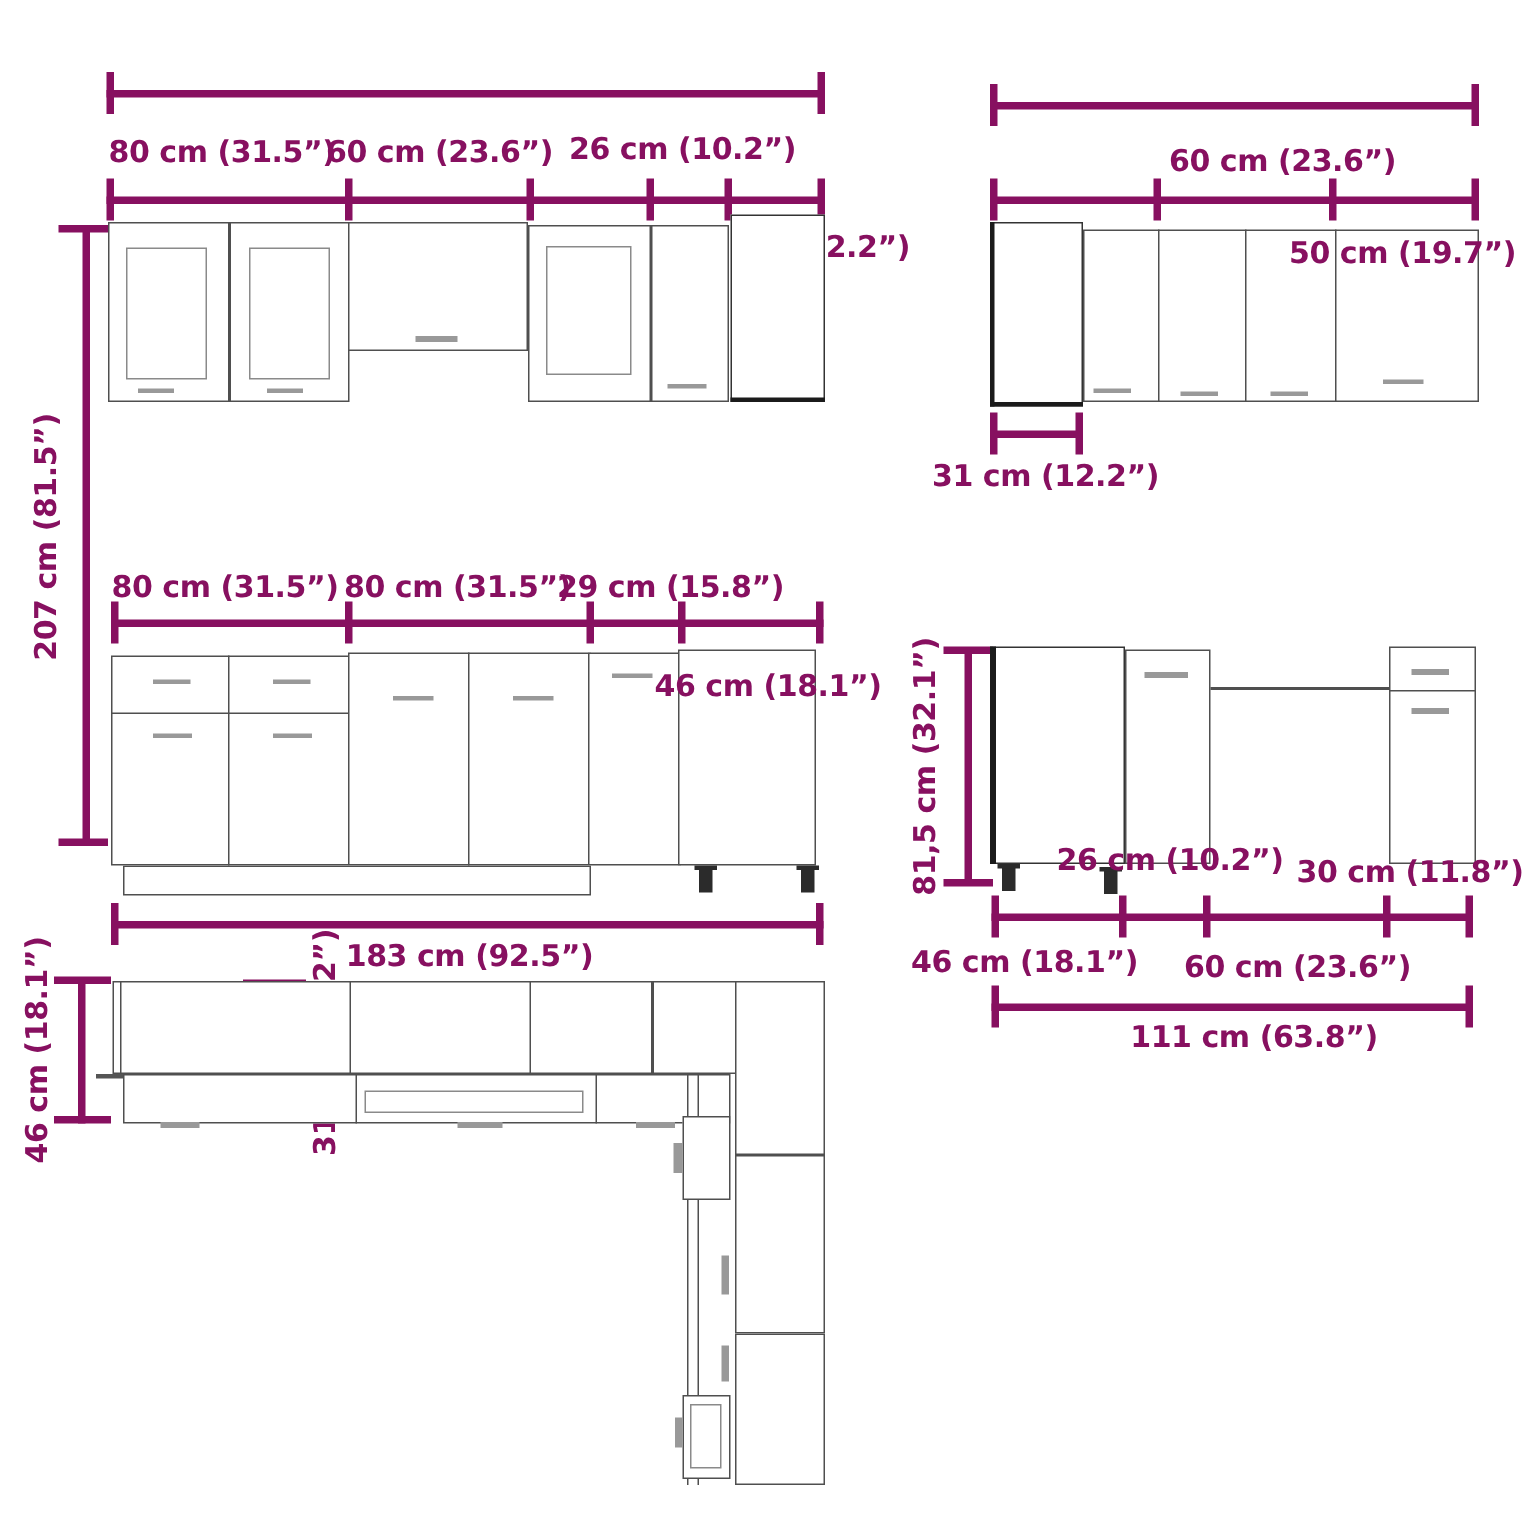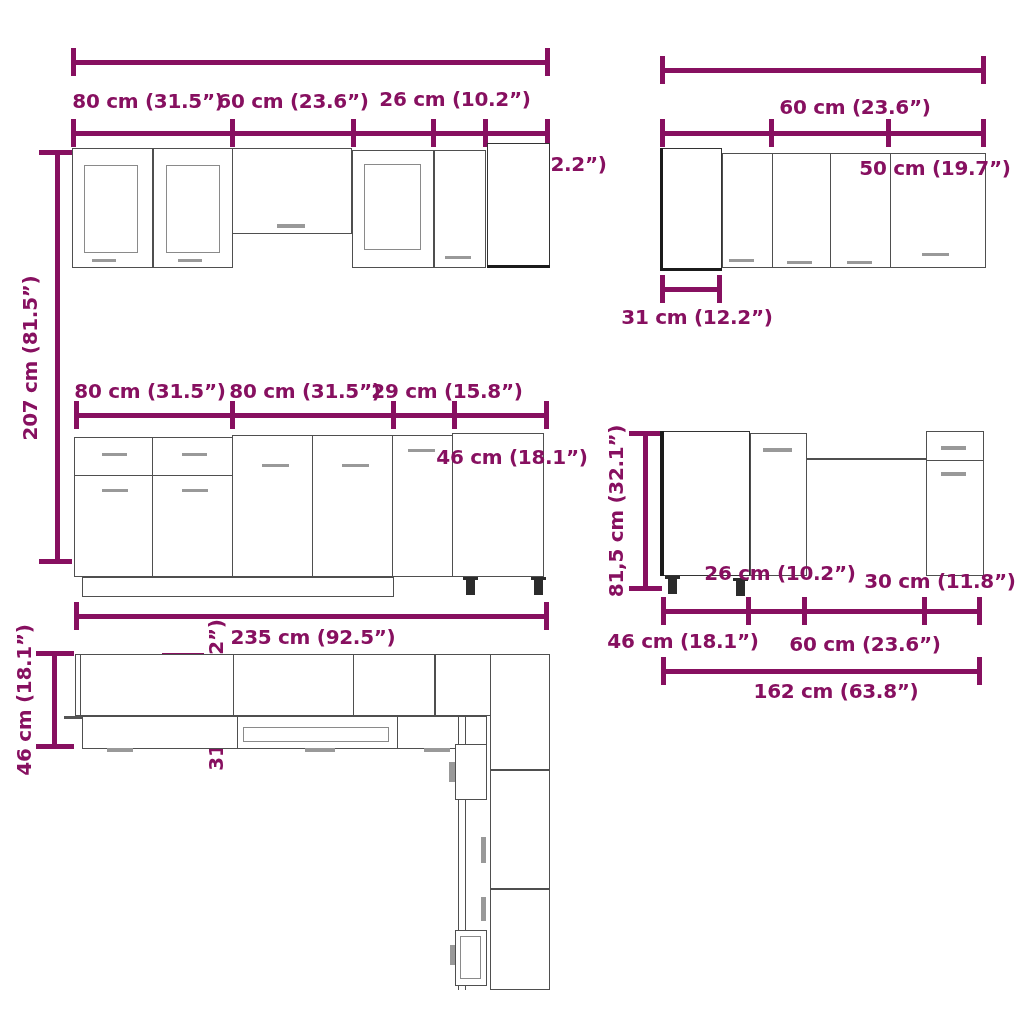--- a/index.html
+++ b/index.html
@@ -125,21 +125,21 @@
   <div class="handle" style="left:408px;top:449px;width:27px;height:3px"></div>
 
   <div class="box" style="left:452px;top:433px;width:92px;height:144px"></div>
   <div class="foot" style="left:466px;top:579px"></div>
   <div class="foot" style="left:534px;top:579px"></div>
   <div class="lbl" style="left:412px;top:445px;width:200px">46 cm (18.1”)</div>
 
   <div class="bar" style="left:74px;top:614px;width:475px;height:5px"></div>
   <div class="tk" style="left:74px;top:602px;width:5px;height:28px"></div>
   <div class="tk" style="left:544px;top:602px;width:5px;height:28px"></div>
-  <div class="lbl" style="left:213px;top:625px;width:200px">235 cm (92.5”)</div>
+  <div class="lbl" style="left:213px;top:625px;width:200px">183 cm (92.5”)</div>
 
   <div class="bar" style="left:643px;top:433px;width:5px;height:156px"></div>
   <div class="tk" style="left:629px;top:431px;width:33px;height:5px"></div>
   <div class="tk" style="left:629px;top:586px;width:33px;height:5px"></div>
   <div class="lbl rot" style="left:516px;top:499px;width:200px">81,5 cm (32.1”)</div>
 
   <div class="box" style="left:660px;top:431px;width:90px;height:145px;border-color:#333"></div>
   <div class="dark" style="left:660px;top:431px;width:4px;height:145px"></div>
   <div class="foot" style="left:668px;top:578px"></div>
   <div class="foot" style="left:736px;top:580px"></div>
@@ -162,21 +162,21 @@
   <div class="tk" style="left:746px;top:597px;width:5px;height:28px"></div>
   <div class="tk" style="left:802px;top:597px;width:5px;height:28px"></div>
   <div class="tk" style="left:922px;top:597px;width:5px;height:28px"></div>
   <div class="tk" style="left:977px;top:597px;width:5px;height:28px"></div>
   <div class="lbl" style="left:583px;top:629px;width:200px">46 cm (18.1”)</div>
   <div class="lbl" style="left:765px;top:632px;width:200px">60 cm (23.6”)</div>
 
   <div class="bar" style="left:661px;top:669px;width:321px;height:5px"></div>
   <div class="tk" style="left:661px;top:657px;width:5px;height:28px"></div>
   <div class="tk" style="left:977px;top:657px;width:5px;height:28px"></div>
-  <div class="lbl" style="left:736px;top:679px;width:200px">162 cm (63.8”)</div>
+  <div class="lbl" style="left:736px;top:679px;width:200px">111 cm (63.8”)</div>
 
   <div class="bar" style="left:52px;top:653px;width:5px;height:96px"></div>
   <div class="tk" style="left:36px;top:651px;width:38px;height:5px"></div>
   <div class="tk" style="left:36px;top:744px;width:38px;height:5px"></div>
   <div class="lbl rot" style="left:-76px;top:688px;width:200px">46 cm (18.1”)</div>
 
   <div class="bar" style="left:180px;top:655px;width:5px;height:62px"></div>
   <div class="tk" style="left:162px;top:653px;width:42px;height:5px"></div>
   <div class="tk" style="left:158px;top:712px;width:48px;height:6px"></div>
   <div class="lbl rot" style="left:116px;top:683px;width:200px">31 cm (12.2”)</div>

